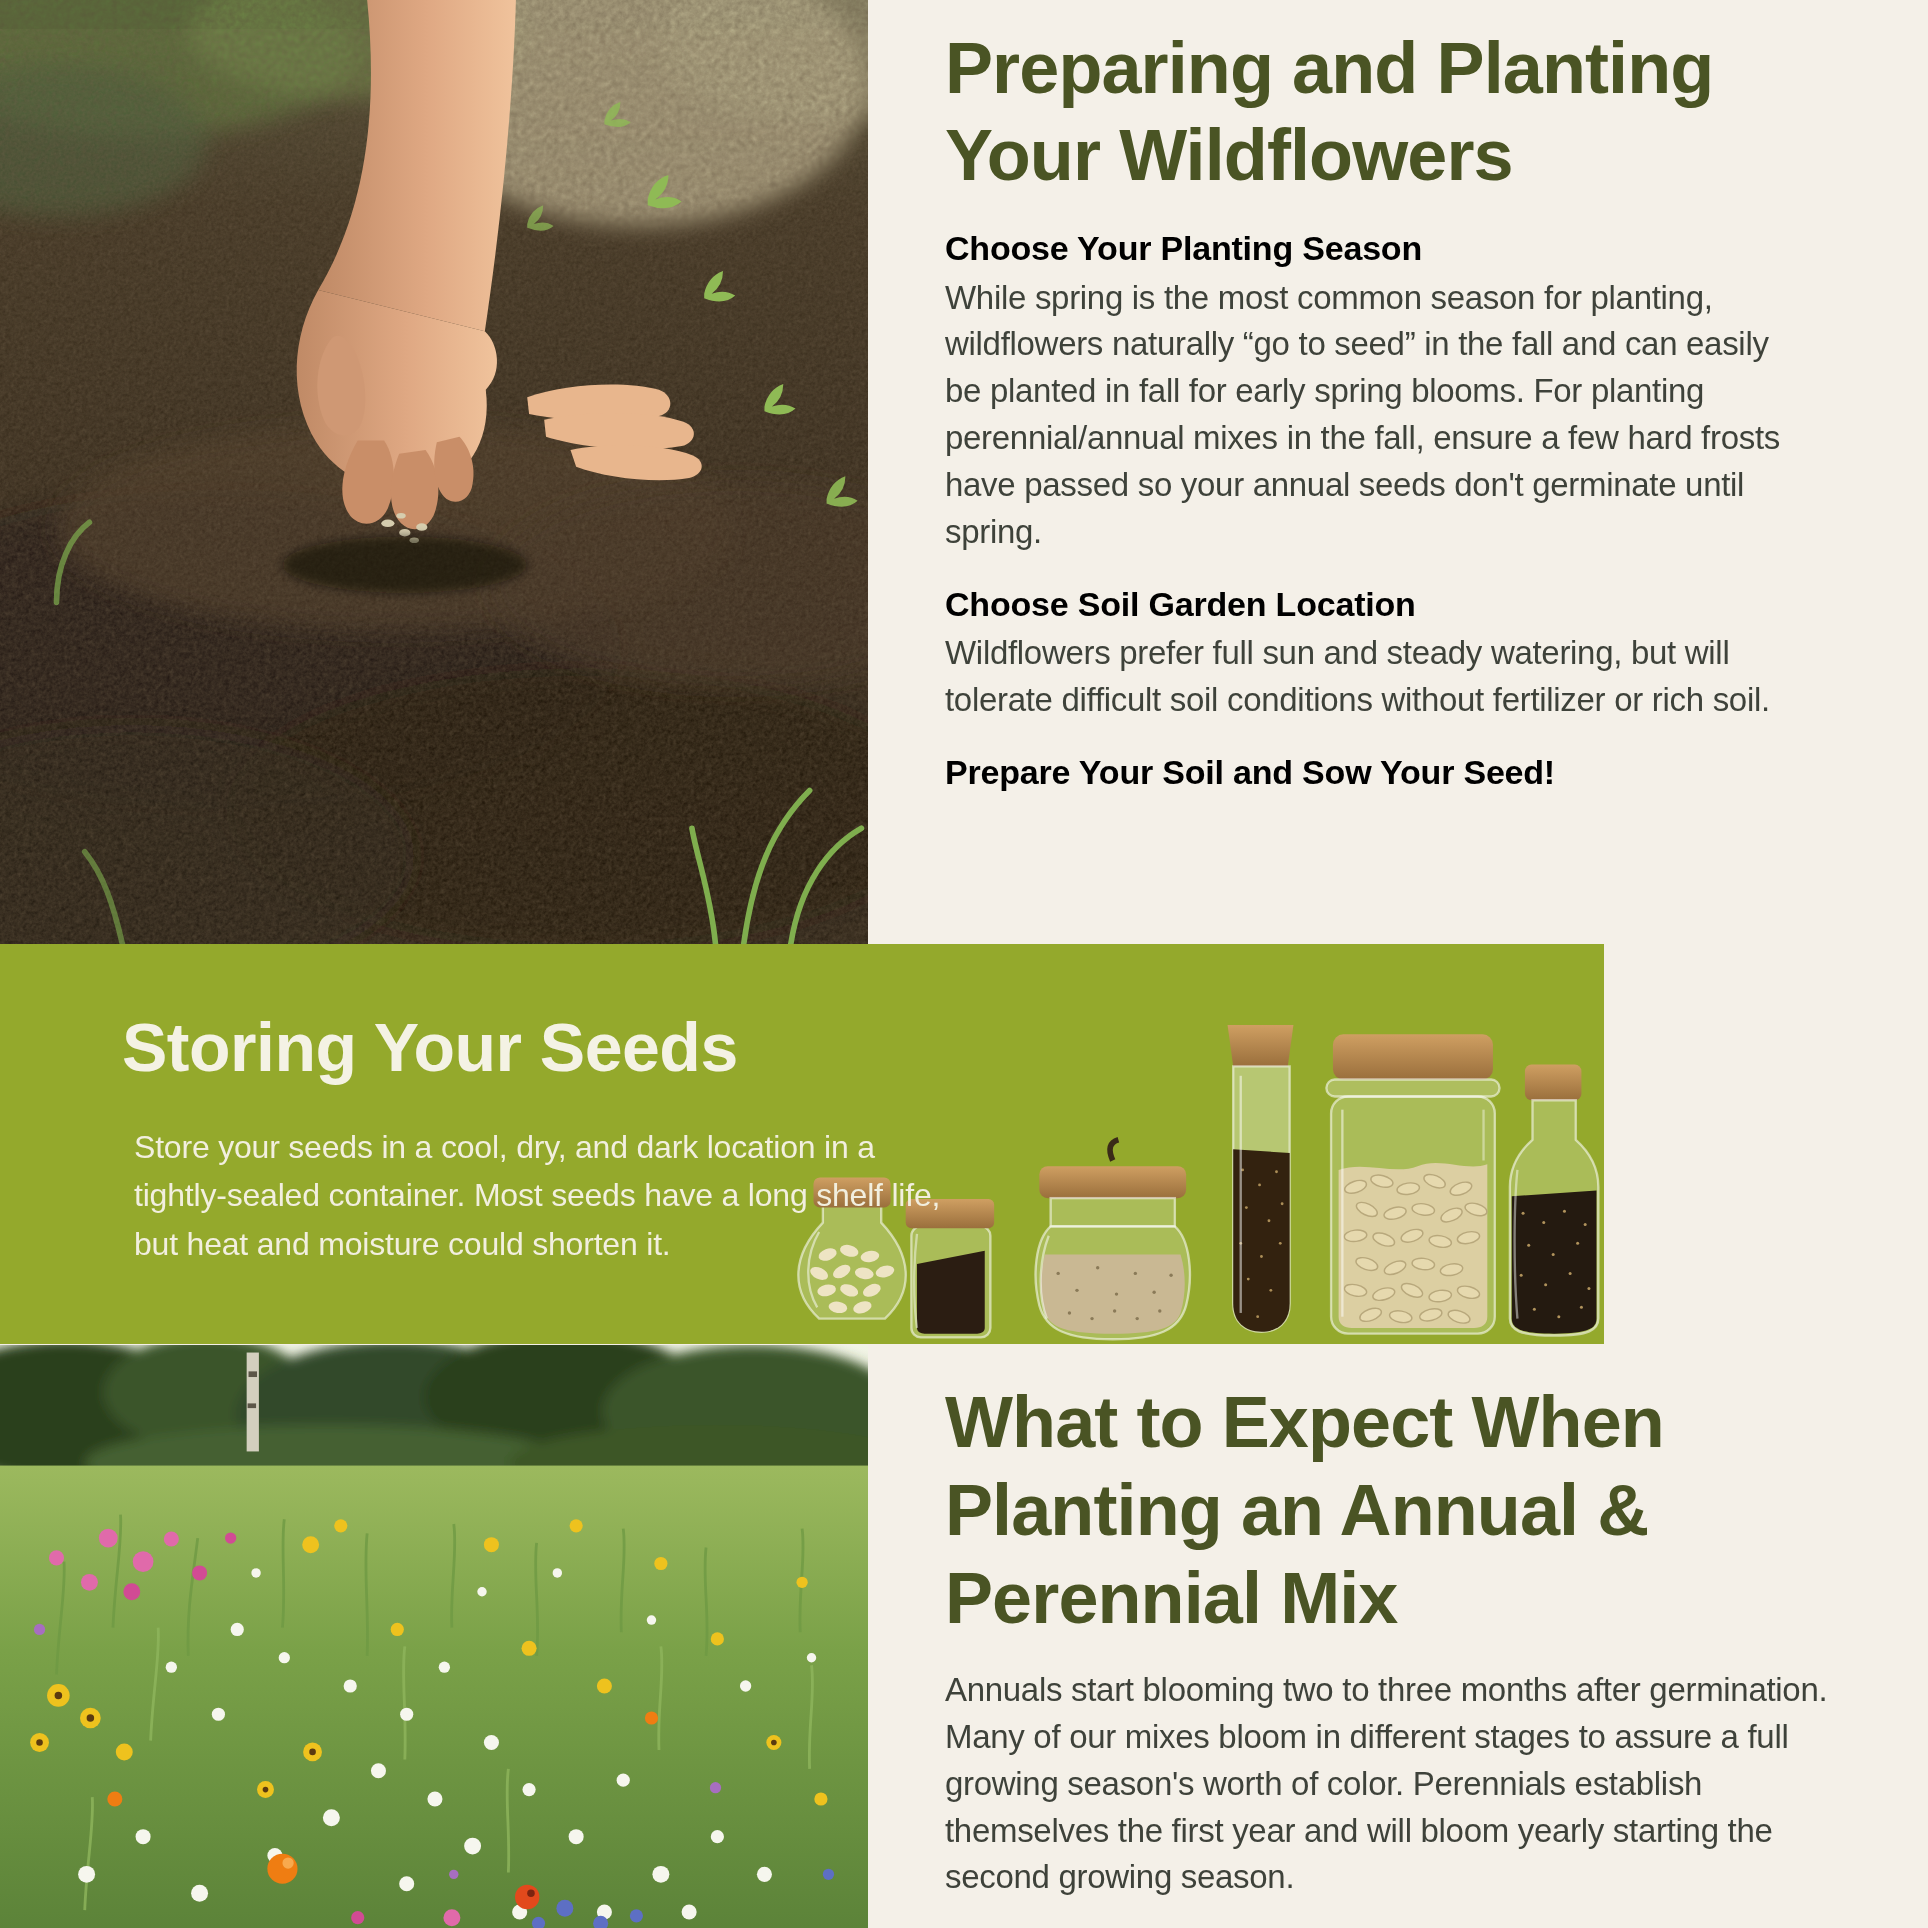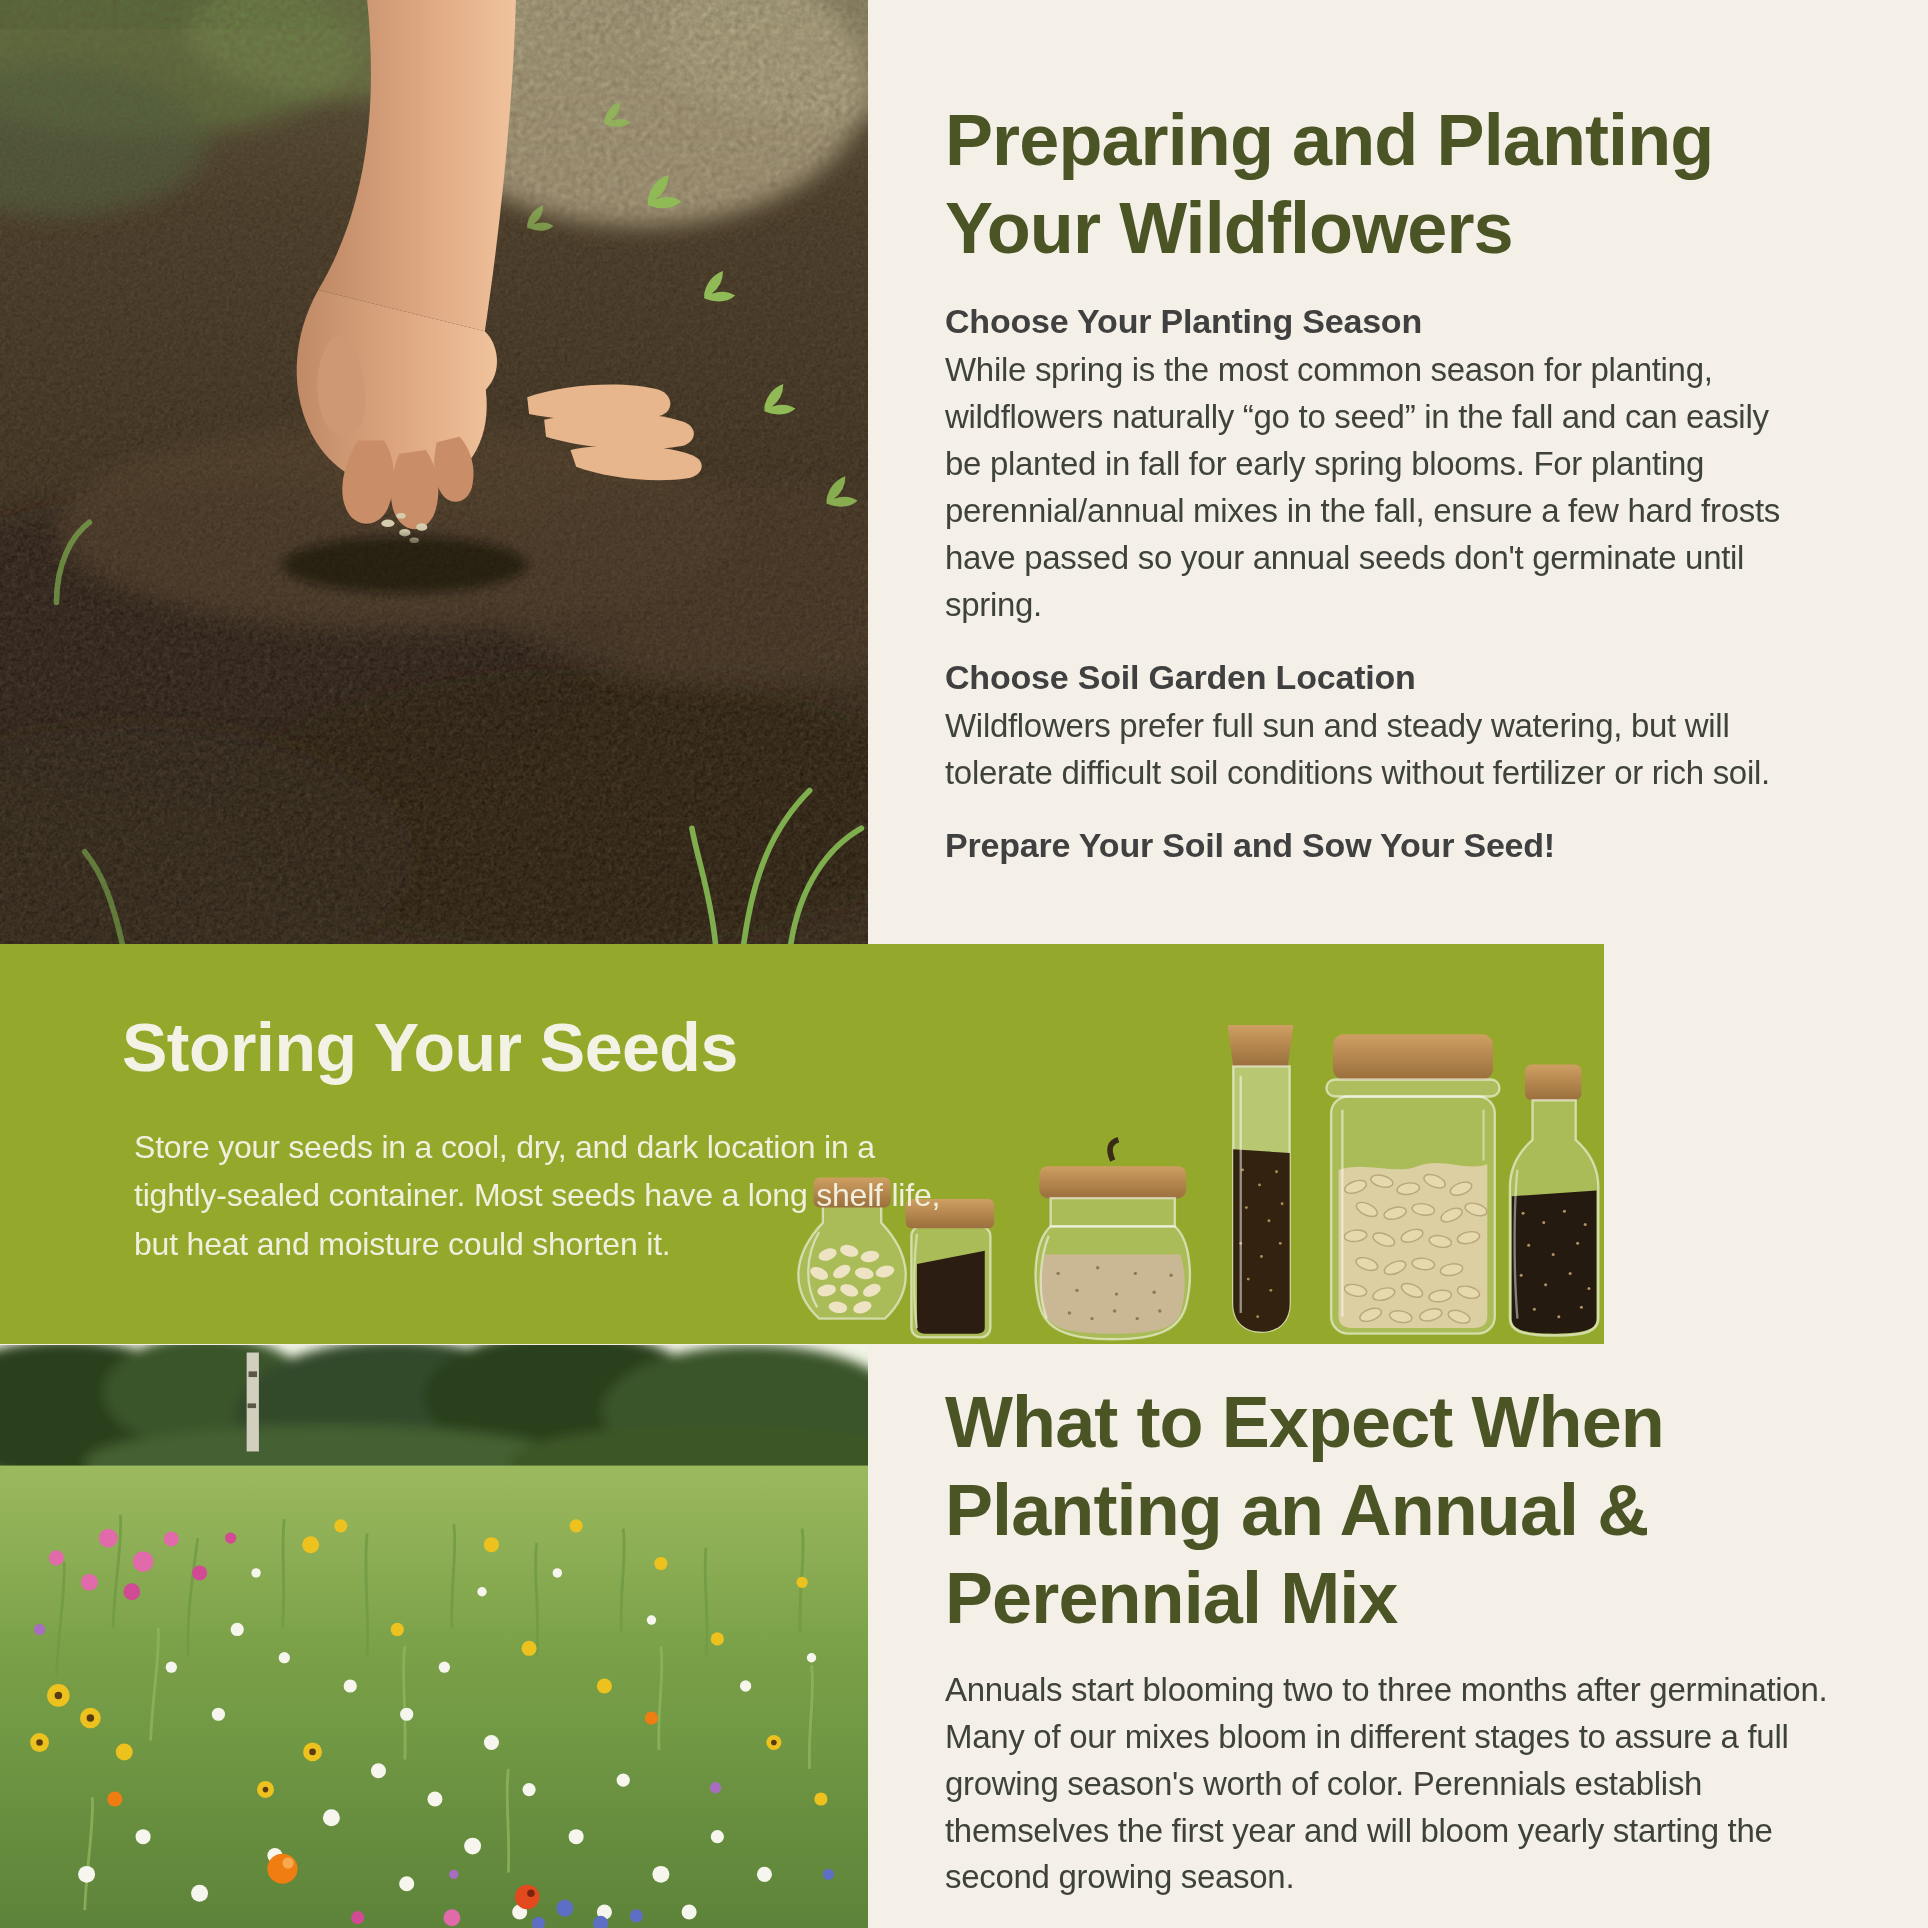--- a/index.html
+++ b/index.html
@@ -1,37 +1,37 @@
 <!DOCTYPE html>
 <html style="font-size:15px"><head>
 <meta charset="utf-8">
 <style>
   html,body{margin:0;padding:0;background:#ffffff;}
   .page{
     position:relative;width:1928px;height:1928px;overflow:hidden;
     background:#f4f0e8;font-family:"Liberation Sans",sans-serif;
   }
   
-  .row-top{position:absolute;top:0;left:0;width:1855px;height:944px;display:flex;align-items:center;}
+  .row-top{position:absolute;top:0;left:0;width:1855px;height:944px;display:flex;}
   .band{position:absolute;top:944px;left:0;width:1604px;height:400px;background:#94a92c;}
   .row-bottom{position:absolute;top:1345px;left:0;width:1928px;height:584px;display:flex;}
   
   .photo{width:868px;flex:0 0 868px;height:100%;overflow:hidden;}
   .photo svg{display:block;width:100%;height:100%;}
   
   .panel{flex:1 1 auto;background:#f4f0e8;}
   .panel-top{padding:24.5px 55px 0 77px;}
   .panel-bottom{padding:34px 55px 0 77px;}
   h1{
     margin:0 0 24.5px 0;font-size:72px;line-height:1.22;font-weight:700;
     color:#4a5424;letter-spacing:-0.9px;max-width:932px;
   }
   h3{
     margin:28px 0 5.6px 0;font-size:34px;line-height:1.2;font-weight:700;
-    color:#404040;letter-spacing:-0.2px;
+    color:#000000;letter-spacing:-0.2px;
   }
   .panel p{
     margin:0;font-size:33px;line-height:1.42;color:#3e423a;
     letter-spacing:-0.3px;max-width:942px;
   }
   
   .band-text{position:absolute;left:122px;top:66px;width:847px;z-index:2;}
   .band-text h2{
     margin:0 0 38px 0;font-size:68px;font-weight:700;color:#f4f2e4;
     letter-spacing:-0.5px;line-height:1.1;

